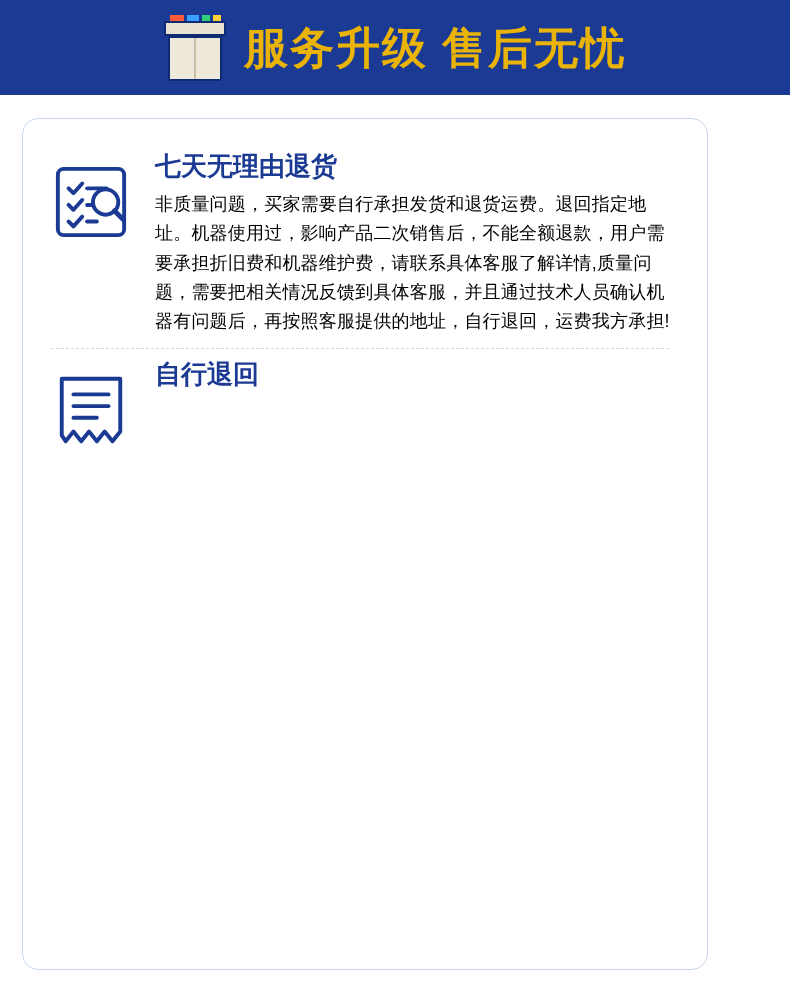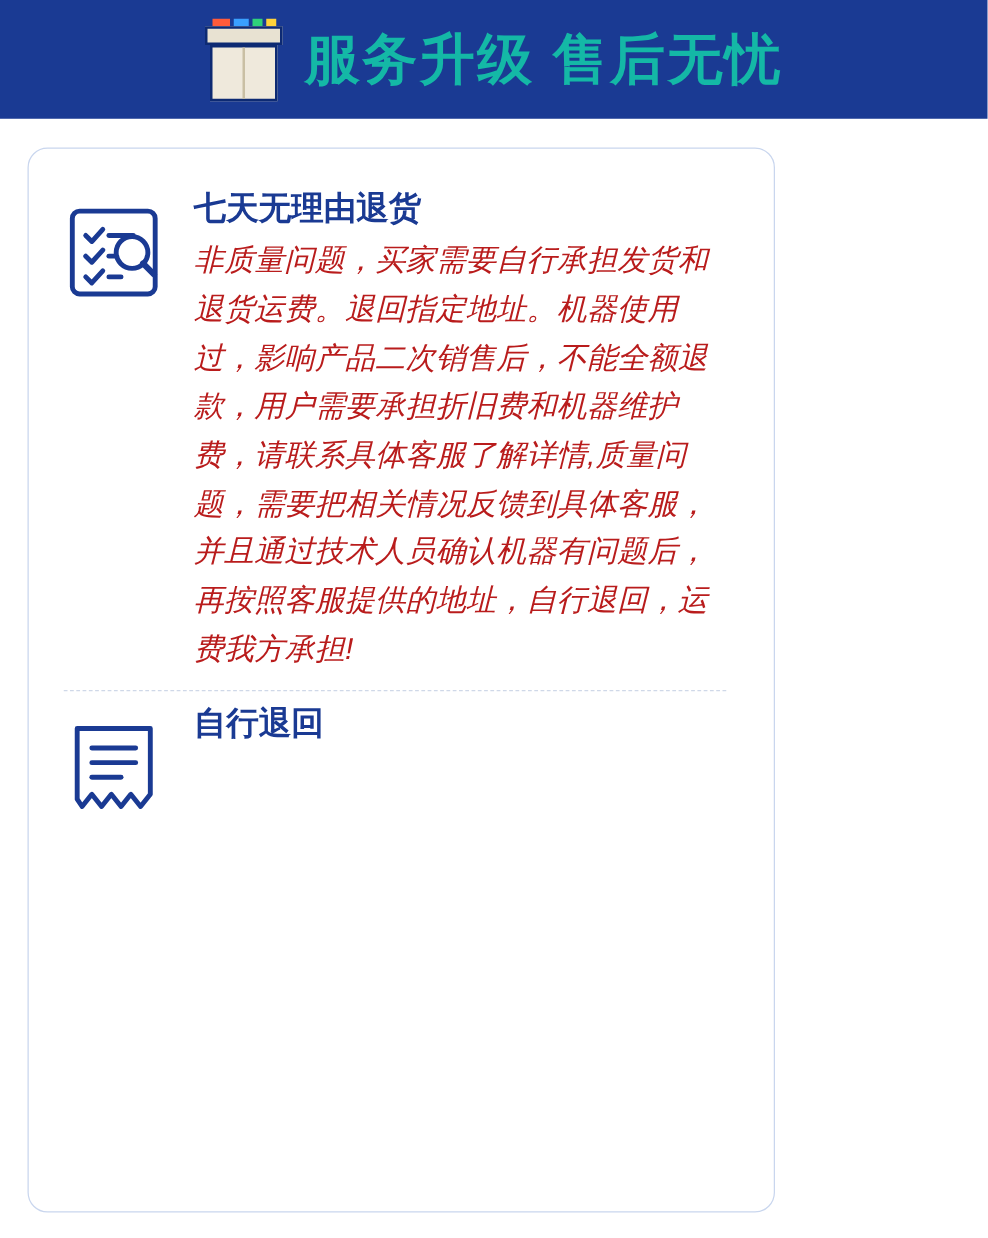--- a/index.html
+++ b/index.html
@@ -32,21 +32,21 @@
     align-items: center;
     justify-content: center;
     box-sizing: border-box;
   }
   .banner-inner {
     display: flex;
     align-items: center;
     gap: 18px;
   }
   .banner-title {
-    color: #14b8a6;
+    color: #eab308;
     font-size: 44px;
     font-weight: bold;
     letter-spacing: 2px;
     line-height: 1;
     white-space: nowrap;
   }
 
   
   .box-icon {
     position: relative;
@@ -114,21 +114,21 @@
     width: 8px;
     height: 12px;
     background: #ffd23a;
   }
 
   
   .card {
     position: absolute;
     left: 22px;
     top: 118px;
-    width: 598px;
+    width: 686px;
     height: 852px;
     border: 1px solid #c9d6ee;
     border-radius: 16px;
     box-sizing: border-box;
     background: #ffffff;
     padding: 22px 36px 10px 26px;
   }
 
   .section {
     display: flex;
@@ -153,27 +153,26 @@
     min-width: 0;
   }
   .sec-title {
     color: #1a3a93;
     font-size: 26px;
     font-weight: bold;
     line-height: 1.2;
     margin: 0 0 8px 0;
   }
   .sec-body {
-    color: #b91c1c;
-    font-size: 24px;
+    color: #000000;
+    font-size: 18px;
     line-height: 1.62;
     margin: 0;
     white-space: pre-line;
     letter-spacing: 0.2px;
-    font-style: italic;
   }
 
   
   .ico {
     width: 78px;
     height: 78px;
     display: block;
   }
 </style>
 </head>

